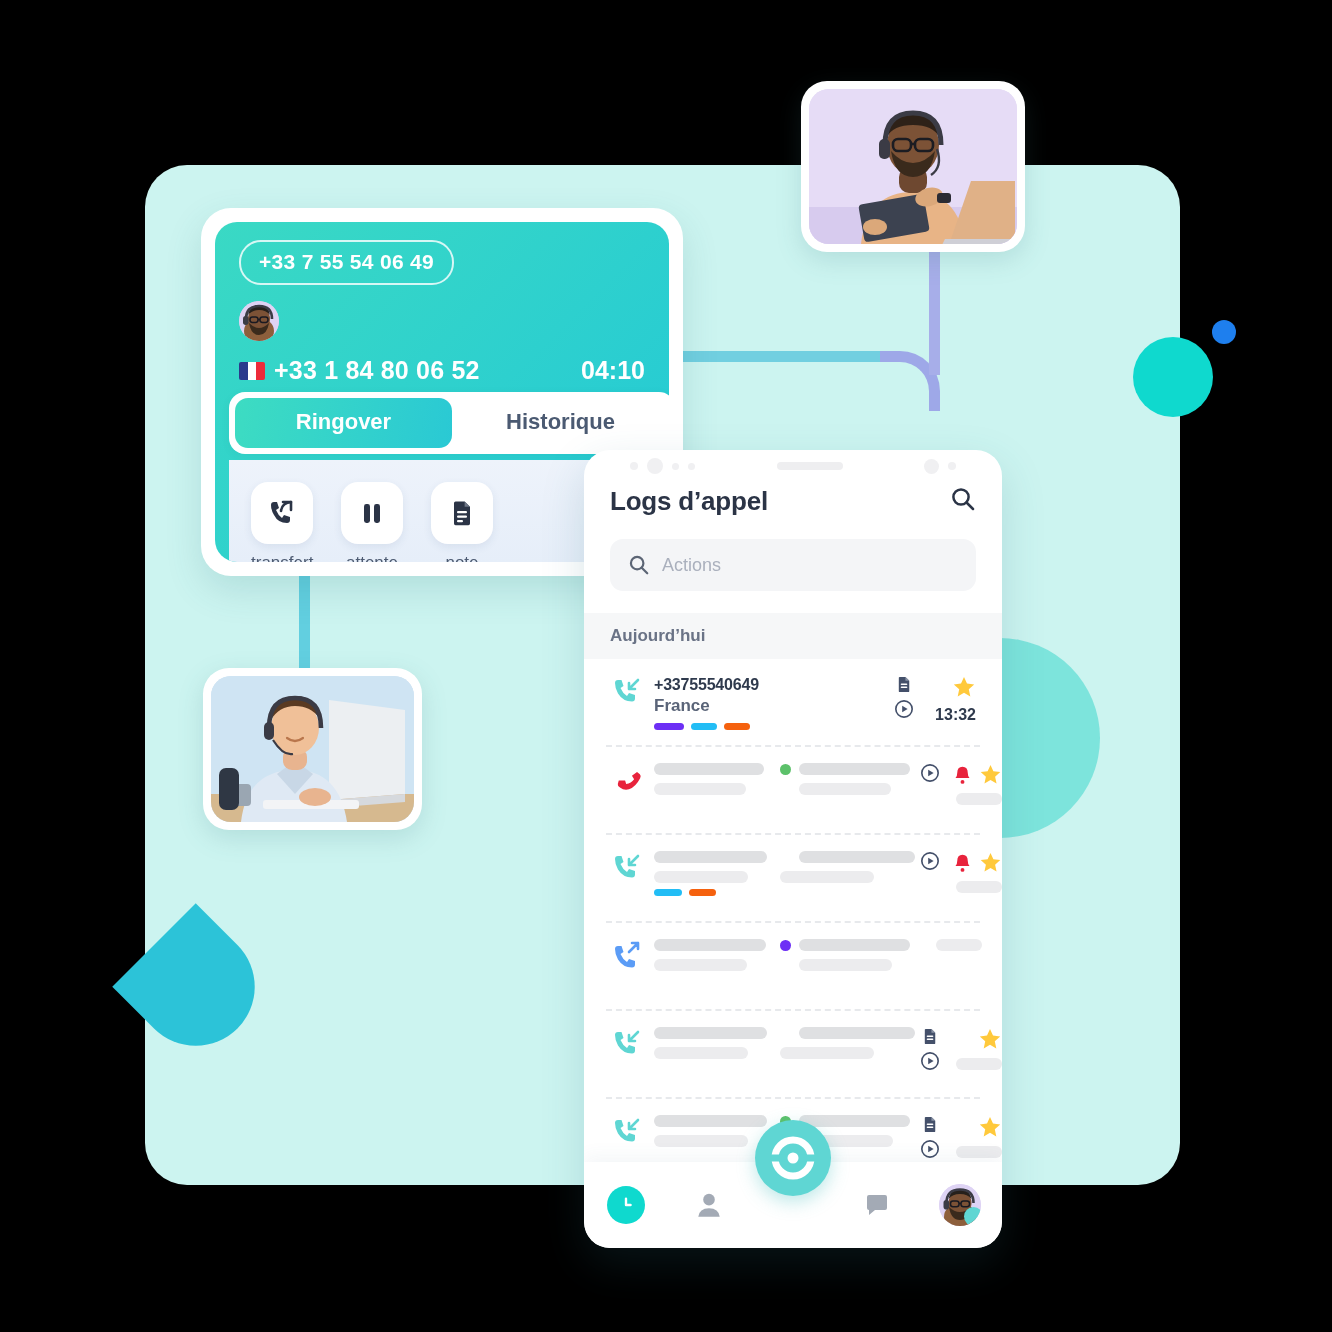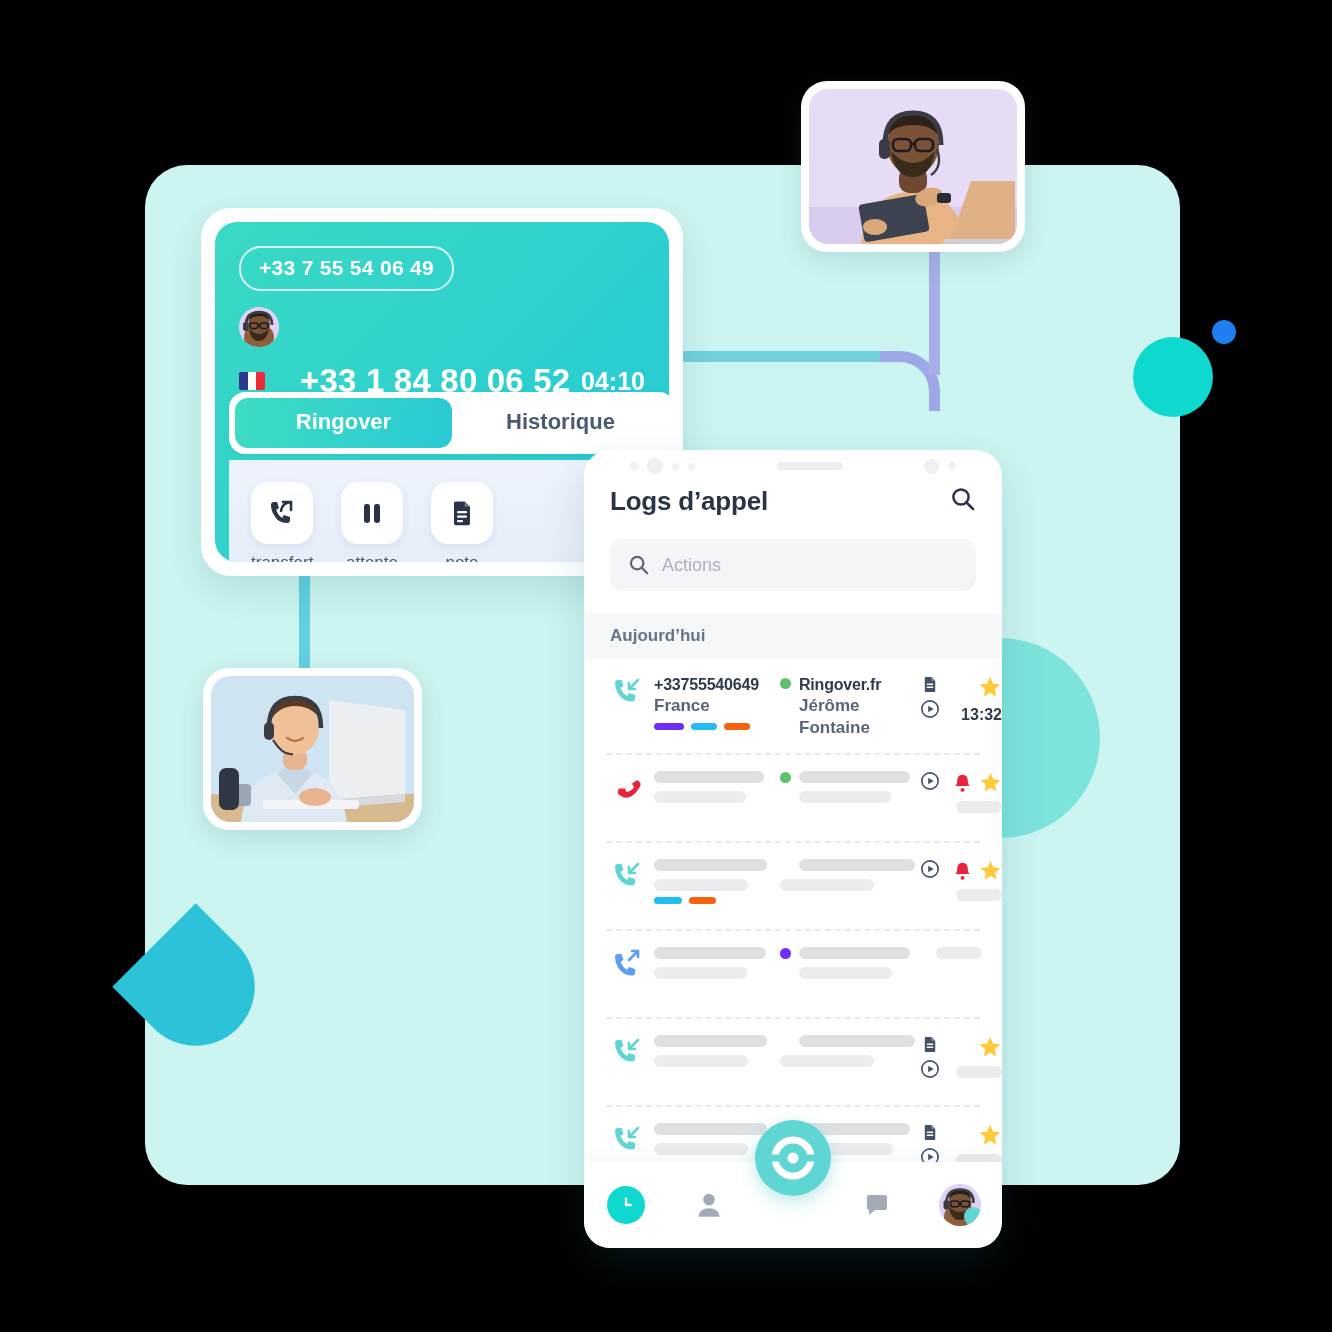--- a/index.html
+++ b/index.html
@@ -38,31 +38,31 @@
   #photo-top{left:801px;top:81px;width:208px;height:155px;}
   #photo-top .photo-inner{background:#e5dcf5;}
   #photo-bottom{left:203px;top:668px;width:203px;height:146px;}
   #photo-bottom .photo-inner{background:#cfe3f2;}
 
   
   .call-shell{position:absolute;left:201px;top:208px;width:482px;height:368px;
               background:#fff;border-radius:30px;box-shadow:0 14px 36px rgba(40,110,120,.16);}
   .call-card{position:absolute;left:14px;top:14px;width:454px;height:340px;border-radius:22px;
              overflow:hidden;background:linear-gradient(135deg,#3ad9c4 0%,#23c9d6 100%);}
-  .call-head{padding:24px 24px 0 24px;}
+  .call-head{padding:18px 24px 0 24px;}
   .phone-pill{display:inline-block;border:2px solid rgba(255,255,255,.8);border-radius:22px;
               padding:8px 18px 9px;color:#fff;font-size:21px;font-weight:700;letter-spacing:.3px;}
   .caller-row{display:flex;align-items:center;gap:14px;margin-top:16px;}
   .caller-avatar{width:40px;height:40px;border-radius:50%;background:#ded3f4;position:relative;overflow:hidden;flex:0 0 auto;}
   .caller-name{color:#fff;font-size:29px;font-weight:700;letter-spacing:.2px;}
   .num-row{display:flex;align-items:center;margin-top:15px;}
   .flag{width:26px;height:18px;border-radius:2px;overflow:hidden;display:flex;margin-right:9px;flex:0 0 auto;}
   .flag i{flex:1;display:block;}
   .flag .b{background:#2a3a8c;} .flag .w{background:#fff;} .flag .r{background:#ed2b3a;}
-  .num-text{color:#fff;font-size:33px;font-weight:700;letter-spacing:.2px;margin-left:26px;}
+  .num-text{color:#fff;font-size:25px;font-weight:700;letter-spacing:.2px;}
   .timer{margin-left:auto;color:#fff;font-size:25px;font-weight:700;}
 
   .tabs-wrap{position:absolute;left:14px;right:-6px;top:170px;background:#fff;border-radius:16px;
              padding:6px;display:flex;box-shadow:0 2px 10px rgba(0,80,90,.06);}
   .tab{flex:1;text-align:center;padding:11px 0 13px;font-size:22px;font-weight:700;border-radius:13px;color:#4b5a72;}
   .tab.active{background:linear-gradient(100deg,#3ddcc2,#2ac9d4);color:#fff;}
 
   .actions-pane{position:absolute;left:14px;right:0;top:238px;bottom:0;
                 background:linear-gradient(180deg,#eef3fb 0%,#e6eef9 100%);
                 display:flex;gap:28px;padding:22px 0 0 22px;}
@@ -323,26 +323,20 @@
         </div>
         <div class="r-col1">
           <div class="r-line">+33755540649</div>
           <div class="r-sub">France</div>
           <div class="tags">
             <span class="tag" style="width:30px;background:#6d2ff5"></span>
             <span class="tag" style="width:26px;background:#22bdf5"></span>
             <span class="tag" style="width:26px;background:#f5610e"></span>
           </div>
         </div>
-        <div class="r-col2">
-          <div class="r-line">
-            <span class="r-mid-dot" style="background:#5cc16a"></span><span>Ringover.fr</span>
-          </div>
-          <div class="r-sub" style="padding-left:19px">Jérôme Fontaine</div>
-        </div>
         <div class="r-icons">
           <div class="r-ic-stack">
             <svg viewBox="0 0 20 20" width="19" height="19">
               <path d="M4 3 q0-1 1-1 l6 0 l4 4 l0 11 q0 1-1 1 l-9 0 q-1 0-1-1z" fill="#44506a"></path>
               <path d="M11 2 l0 4 l4 0z" fill="#8a93a6"></path>
               <rect x="6" y="9" width="7" height="1.6" rx=".8" fill="#fff"></rect>
               <rect x="6" y="12" width="7" height="1.6" rx=".8" fill="#fff"></rect>
             </svg>
             <svg viewBox="0 0 22 22" width="20" height="20">
               <circle cx="11" cy="11" r="9" fill="none" stroke="#44506a" stroke-width="1.8"></circle>

